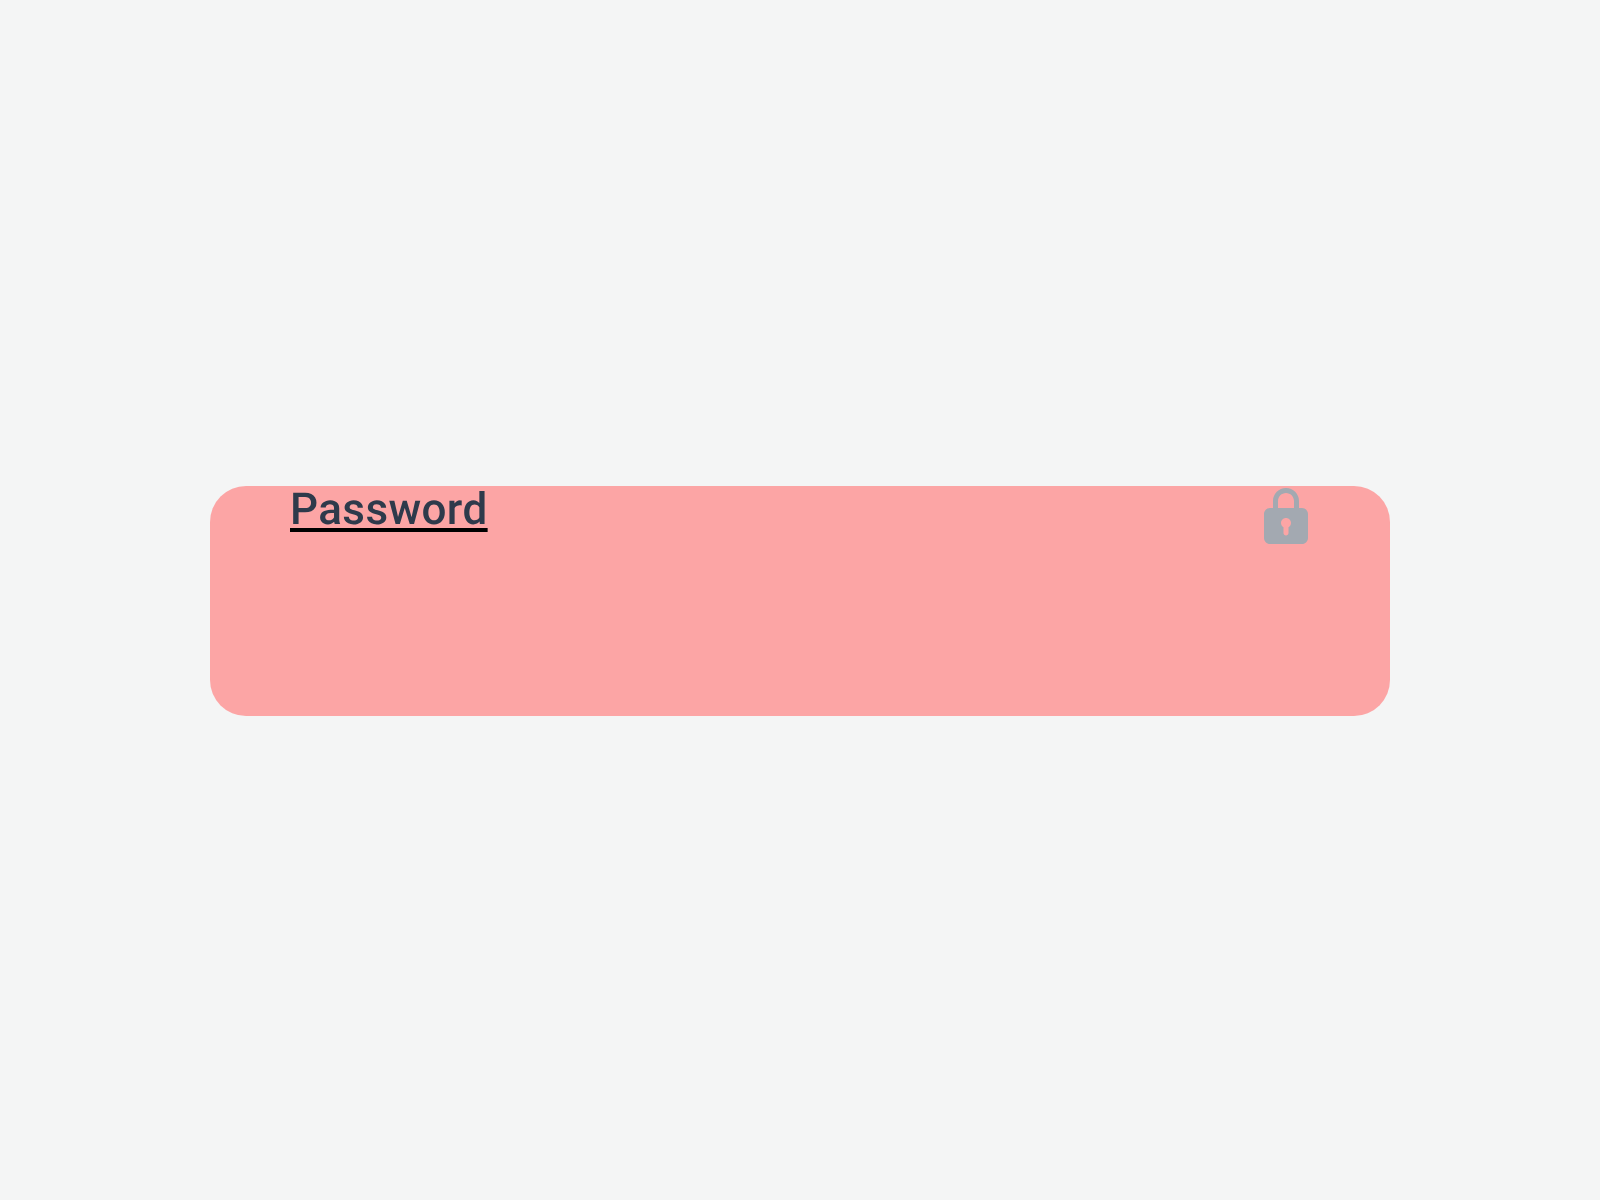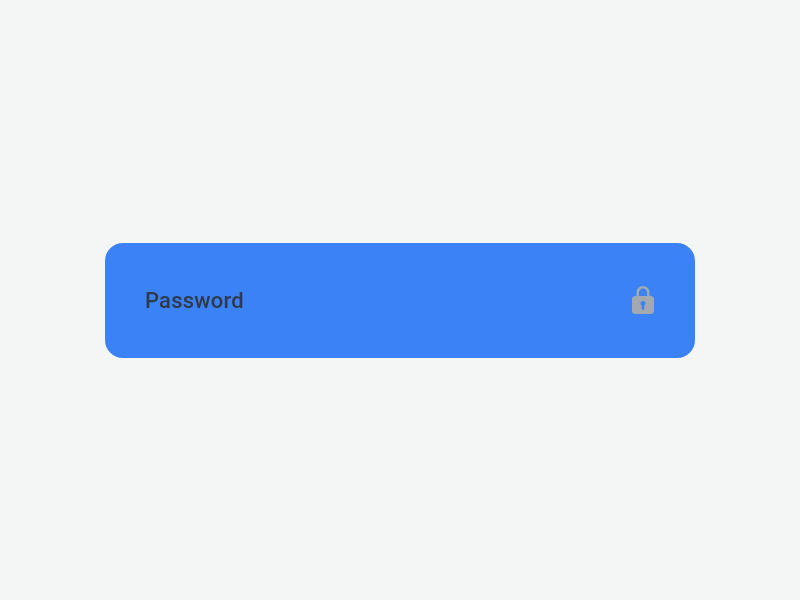--- a/index.html
+++ b/index.html
@@ -12,26 +12,27 @@
       height: 600px;
       background-color: #f4f5f5;
       display: flex;
       align-items: center;
       justify-content: center;
       font-family: -apple-system, BlinkMacSystemFont, "Segoe UI", Roboto, Helvetica, Arial, sans-serif;
     }
     .password-field {
       width: 590px;
       height: 115px;
-      background-color: #3b82f6;
+      background-color: #fca5a5;
       border-radius: 18px;
       display: flex;
-      align-items: center;
+      align-items: flex-start;
       justify-content: space-between;
       padding: 0 40px;
+      text-decoration: underline;
     }
     .password-label {
       font-size: 22px;
       font-weight: 500;
       color: #2e3a4b;
       letter-spacing: 0.2px;
     }
     .lock-icon {
       width: 24px;
       height: 30px;

